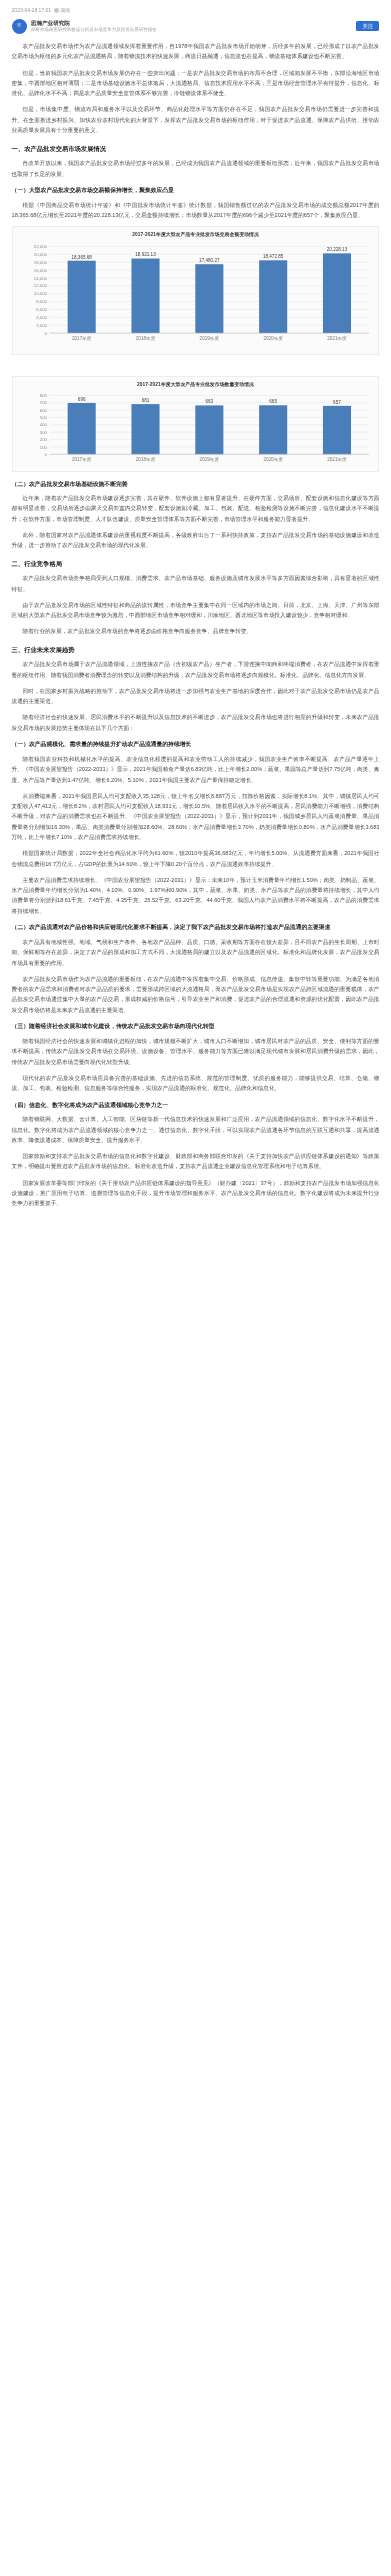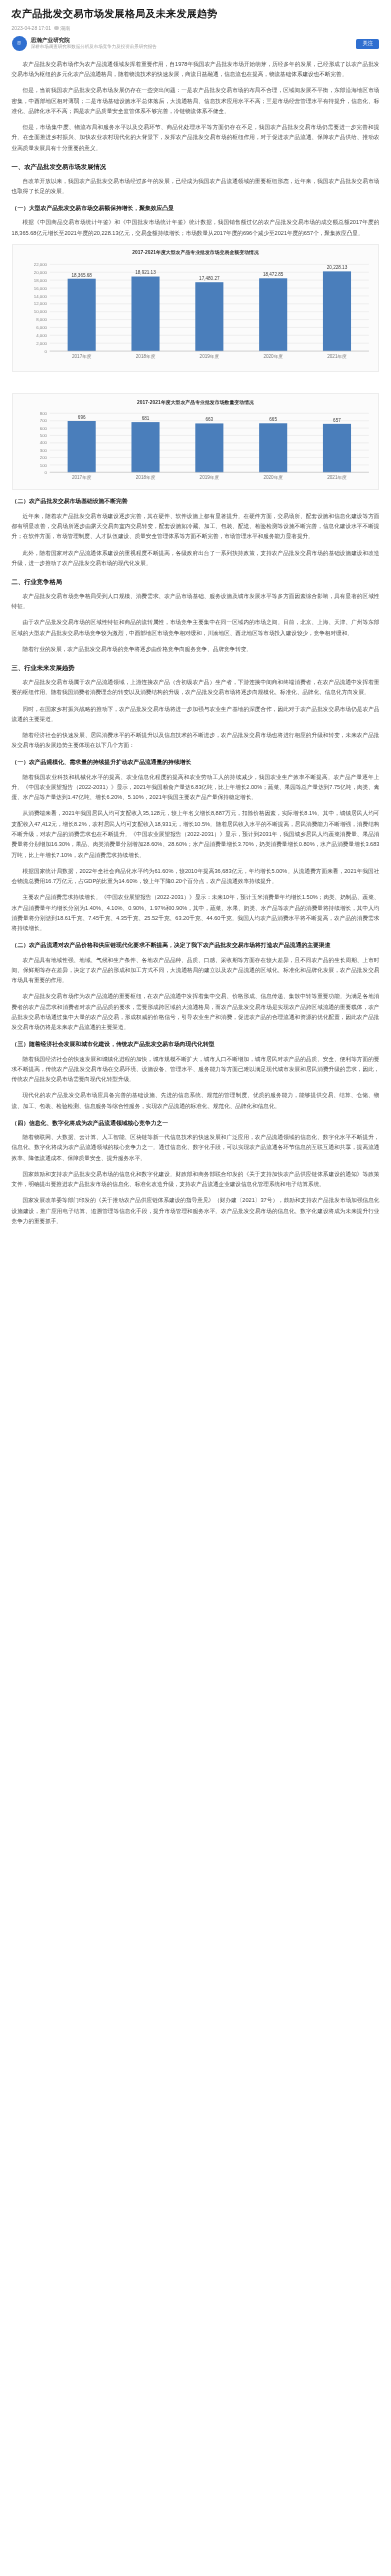--- a/index.html
+++ b/index.html
@@ -112,21 +112,20 @@
   .chart-area { position: relative; height: 111px; }
   .chart-area.small { height: 79px; }
   .chart-svg { display: block; width: 100%; height: 100%; }
   .fig-spacer { height: 9.5px; }
 </style>
 </head>
 <body>
 
 <div class="page">
 
-  <h1 class="art-title">农产品批发交易市场发展格局及未来发展趋势</h1>
 
   <div class="meta-row">
     <span>2023-04-28 17:01</span>
     <span class="meta-badge">
       <span class="badge-dot"></span>
       <span>湖南</span>
     </span>
   </div>
 
   <div class="author-bar">

